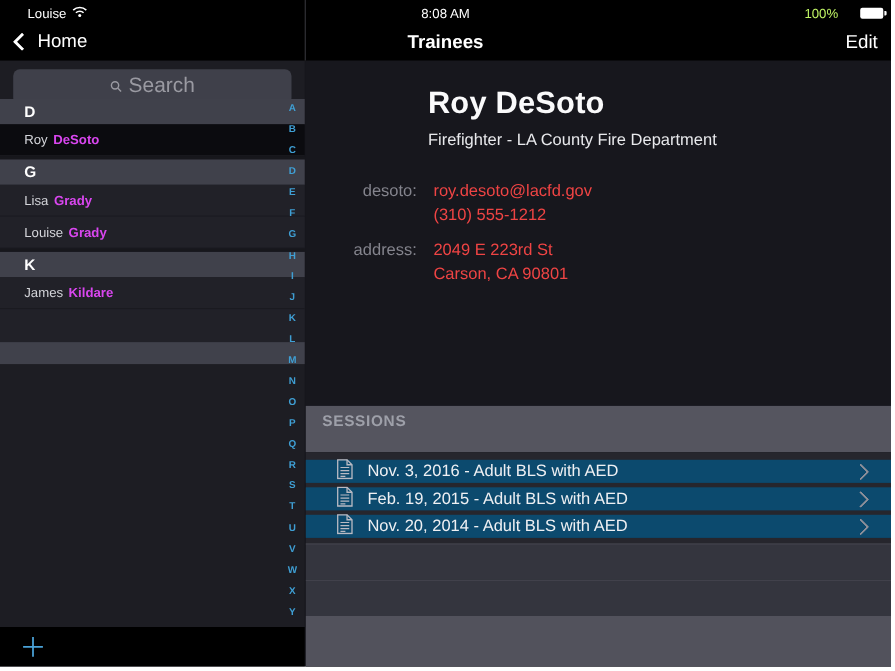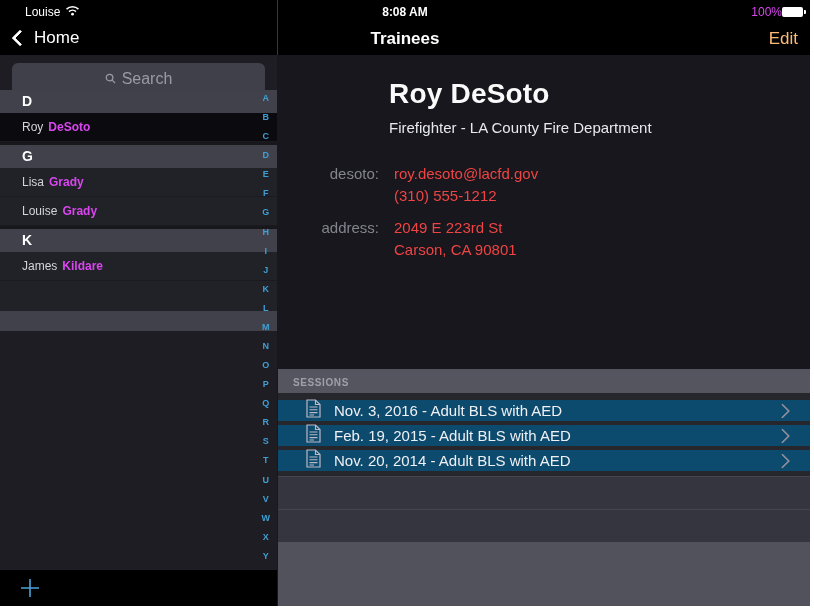--- a/index.html
+++ b/index.html
@@ -6,39 +6,39 @@
   body{width:814px;height:610px;background:#ffffff;font-family:"Liberation Sans",sans-serif;
        -webkit-font-smoothing:antialiased;overflow:hidden}
   #app{position:relative;width:810px;height:606px;background:#17171d;overflow:hidden}
 
   
   #topbar{position:absolute;top:0;left:0;width:100%;height:55px;background:#000;z-index:6}
   #topbar .vdiv{position:absolute;left:277px;top:0;width:1px;height:55px;background:#35353b}
   .status-left{position:absolute;left:25px;top:5px;display:flex;align-items:center;gap:5px;
                color:#fff;font-size:12px}
   .status-time{position:absolute;left:0;top:5px;width:100%;text-align:center;color:#fff;
-               font-size:12px;font-weight:700}
-  .status-right{position:absolute;right:7px;top:5px;display:flex;align-items:center;gap:0;
-                color:#d946ef;font-size:12px}
+               font-size:12px;font-weight:400}
+  .status-right{position:absolute;right:7px;top:5px;display:flex;align-items:center;gap:20px;
+                color:#bef264;font-size:12px}
   .batt{width:21px;height:10px;background:#fff;border-radius:2px;position:relative}
   .batt:after{content:"";position:absolute;right:-3px;top:3px;width:2px;height:4px;background:#fff;
               border-radius:0 1px 1px 0}
   .back-btn{position:absolute;left:14px;top:28px;display:flex;align-items:center;gap:8px;
             color:#fff;font-size:17px;cursor:default}
   .chev-left{width:9px;height:9px;border-left:3px solid #fff;border-bottom:3px solid #fff;
              transform:rotate(45deg);border-radius:1px}
   .nav-title{position:absolute;top:29px;left:0;width:100%;text-align:center;color:#fff;
              font-size:17px;font-weight:700}
   .edit-btn{position:absolute;right:12px;top:29px;font-size:17px}
 
   
   #sidebar{position:absolute;left:0;top:55px;width:277px;height:515px;background:#1d1d23}
   .search-wrap{height:35px;padding:8px 12px 0;box-sizing:border-box}
   .search-field{height:32px;background:#3f404a;border-radius:6px;display:flex;align-items:center;
-                justify-content:center;gap:6px;color:#9a9aa2;font-size:16px}
+                justify-content:center;gap:6px;color:#9a9aa2;font-size:19px}
   .sec-header{height:23px;background:#40414b;color:#fff;font-size:14px;font-weight:700;
               line-height:23px;padding-left:22px}
   .person{height:29px;display:flex;align-items:center;padding-left:22px;font-size:12px;
           color:#d4d5da;background:#212128;border-bottom:1px solid #1a1a20;box-sizing:border-box}
   .person b{color:#d946ef;margin-left:5px;font-weight:700}
   .person.selected{background:#0b0b0f}
   .gap3{height:3px;background:#17171c}
   .filler-row{height:30px;background:#212128}
   .empty-header{height:20px;background:#40414b}
   #index-strip{position:absolute;right:7px;top:38px;height:468px;display:flex;
@@ -49,21 +49,21 @@
 
   
   #detail{position:absolute;left:278px;top:55px;right:0;bottom:0;background:#17171d}
   .info{height:314px;box-sizing:border-box;padding-top:23px}
   .d-name{margin-left:111px;font-size:28px;font-weight:600;color:#fafafb;letter-spacing:.2px}
   .d-job{margin-left:111px;margin-top:9px;font-size:15px;color:#e8e9ec}
   .fields{margin-top:27px}
   .frow{display:flex;margin-bottom:10px}
   .flabel{width:101px;flex:none;text-align:right;color:#84848d;font-size:15px;line-height:22px}
   .fvals{margin-left:15px;color:#ef4444;font-size:15px;line-height:22px}
-  .sessions-header{height:24px;background:#55555f;color:#9ea0a9;font-size:10px;font-weight:700;
+  .sessions-header{height:42px;background:#55555f;color:#9ea0a9;font-size:14px;font-weight:700;
                    letter-spacing:.6px;line-height:27px;padding-left:15px}
   .sessions-area{background:#26262d}
   .srow-gap7{height:7px}
   .srow-gap4{height:4px}
   .srow{height:21px;background:#0c4a6e;display:flex;align-items:center;padding-left:28px;
         position:relative}
   .srow .slabel{margin-left:13px;font-size:15px;color:#eff0f3}
   .chev-right{position:absolute;right:22px;top:50%;width:9px;height:9px;
               border-top:2px solid #8e8f99;border-right:2px solid #8e8f99;
               transform:translateY(-50%) rotate(45deg);border-radius:1px}
@@ -90,21 +90,21 @@
     <div class="status-time">8:08 AM</div>
     <div class="status-right">
       <span>100%</span>
       <span class="batt"></span>
     </div>
     <div class="back-btn">
       <span class="chev-left"></span>
       <span>Home</span>
     </div>
     <div class="nav-title">Trainees</div>
-    <div class="edit-btn" id="edit-btn" style="color: #fdba74;">Edit</div>
+    <div class="edit-btn" id="edit-btn" style="color: #ffffff;">Edit</div>
     <div class="vdiv"></div>
   </div>
 
   <div id="sidebar">
     <div class="search-wrap">
       <div class="search-field">
         <span>
           <svg width="11" height="11" viewBox="0 0 12 12">
             <circle cx="5" cy="5" r="3.6" stroke="#9a9aa2" stroke-width="1.4" fill="none"></circle>
             <path d="M7.8 7.8 L11 11" stroke="#9a9aa2" stroke-width="1.4"></path>

